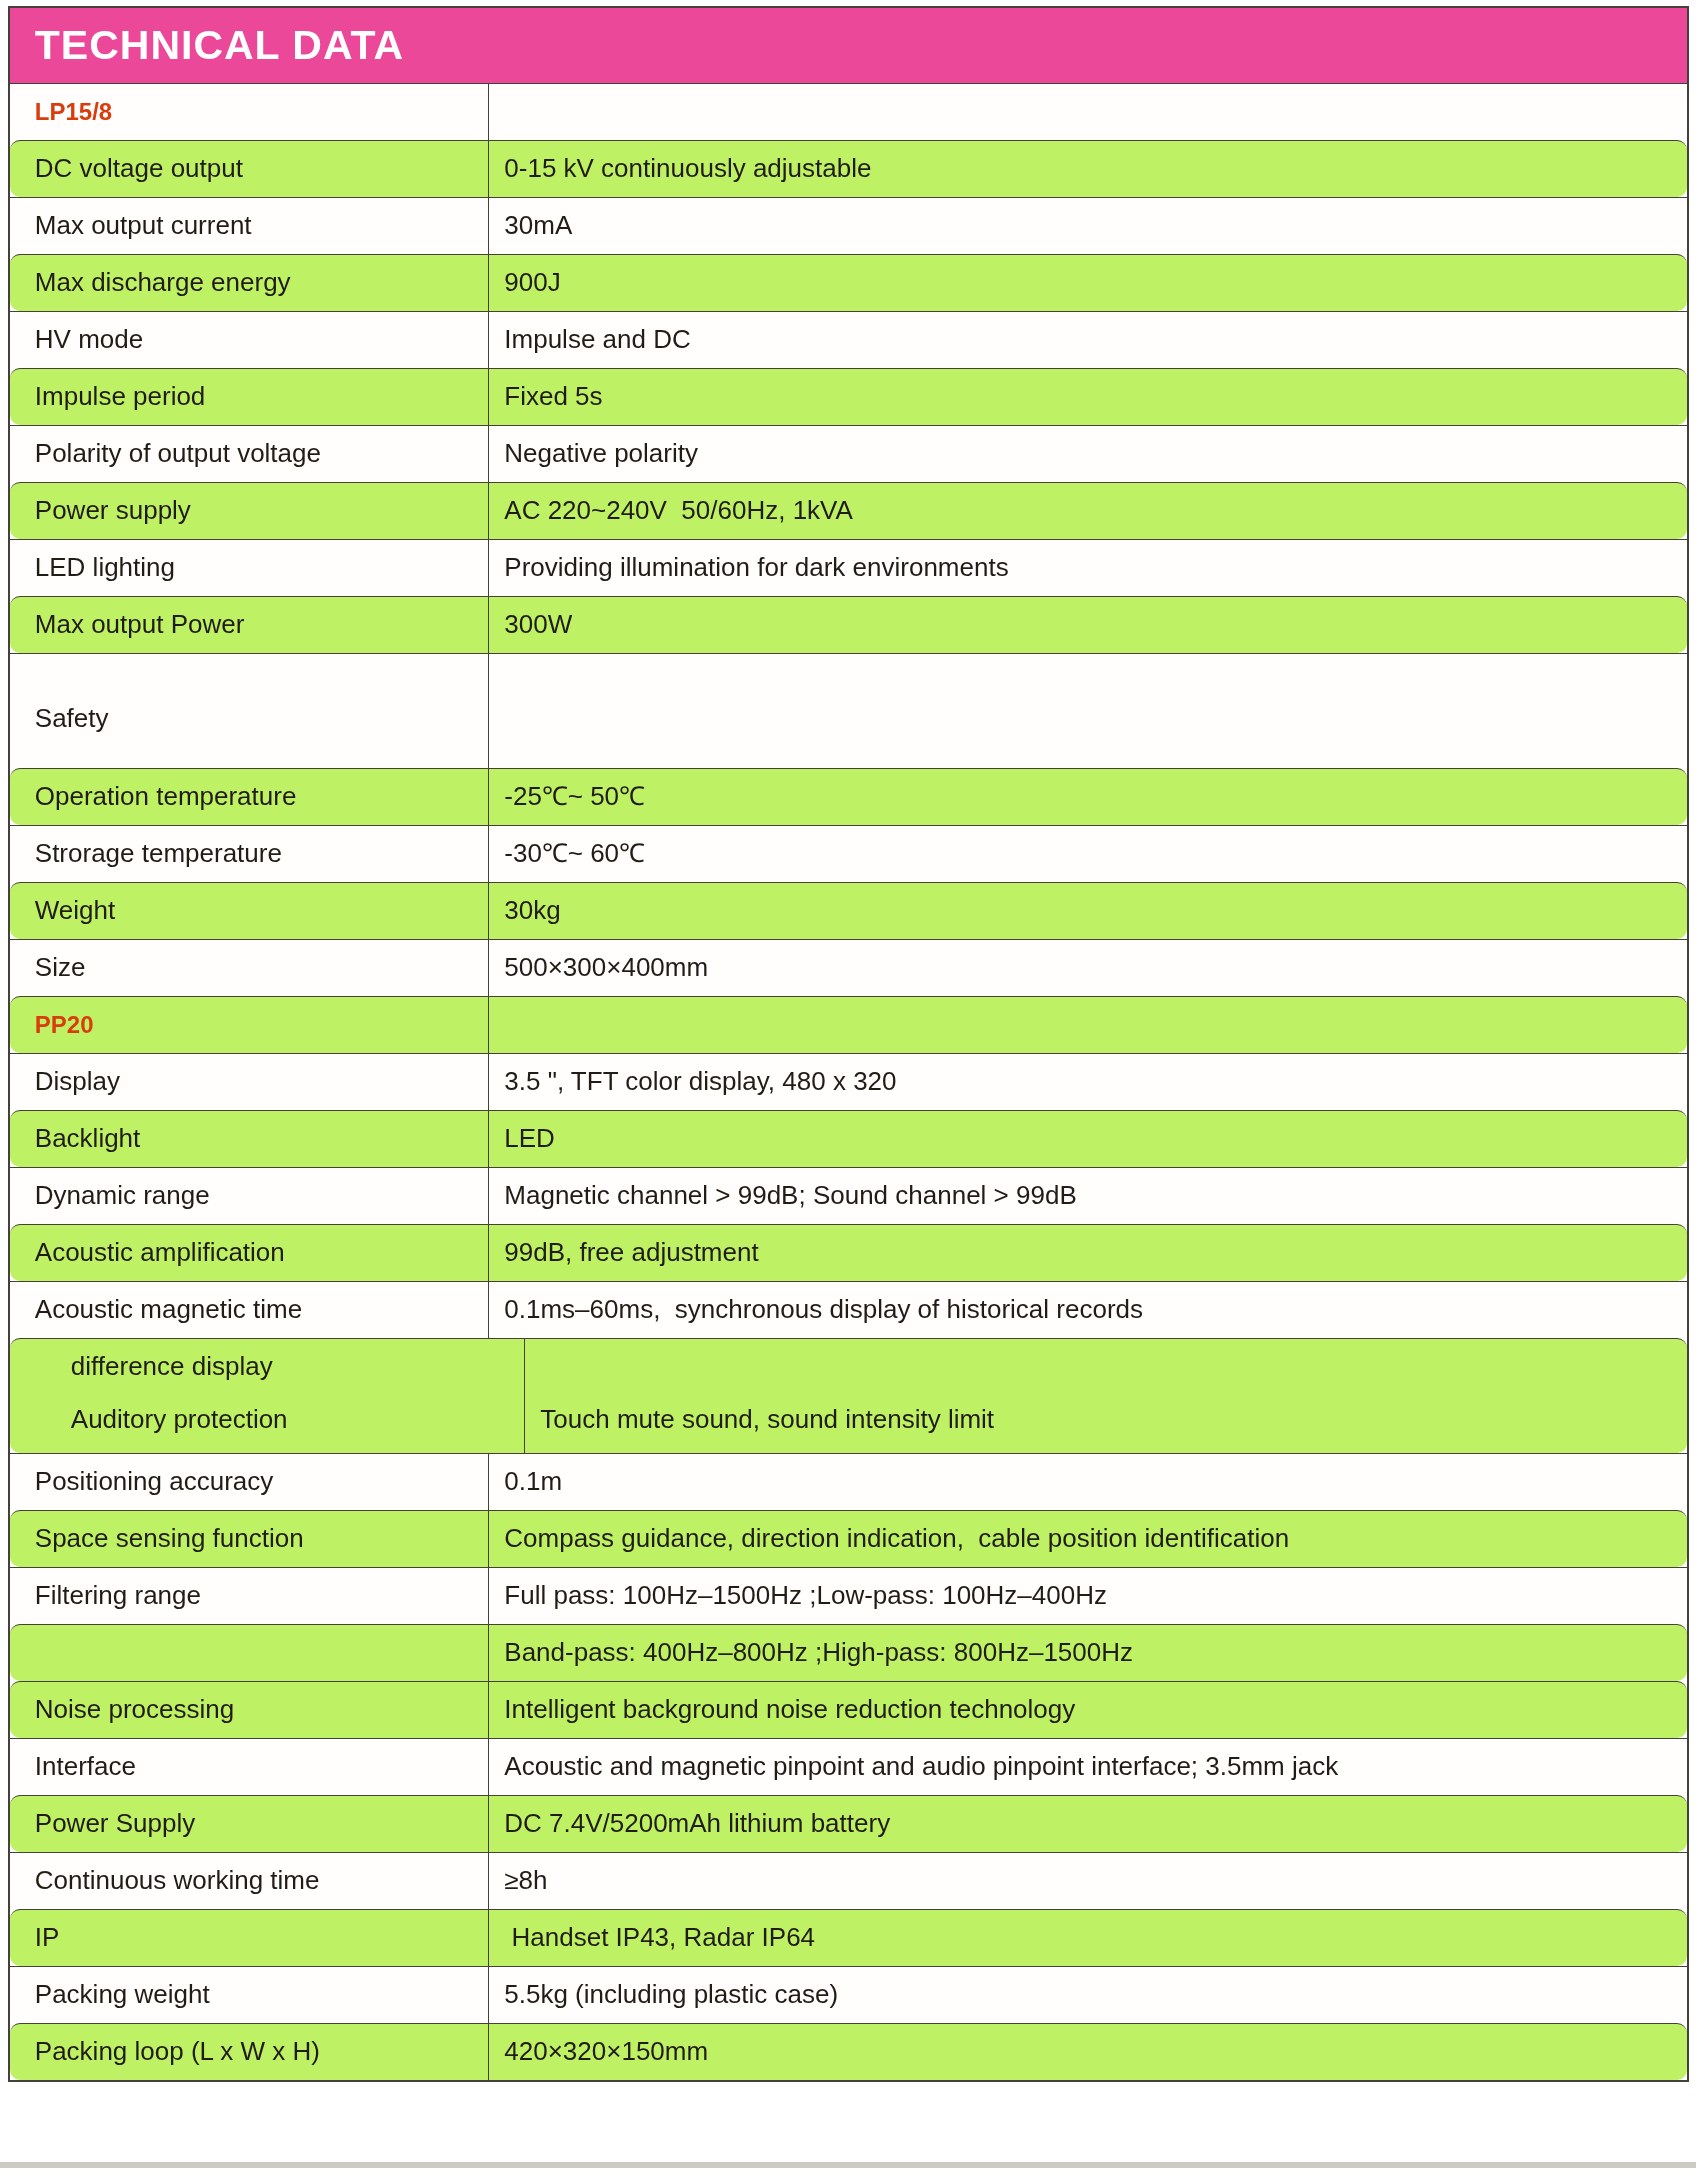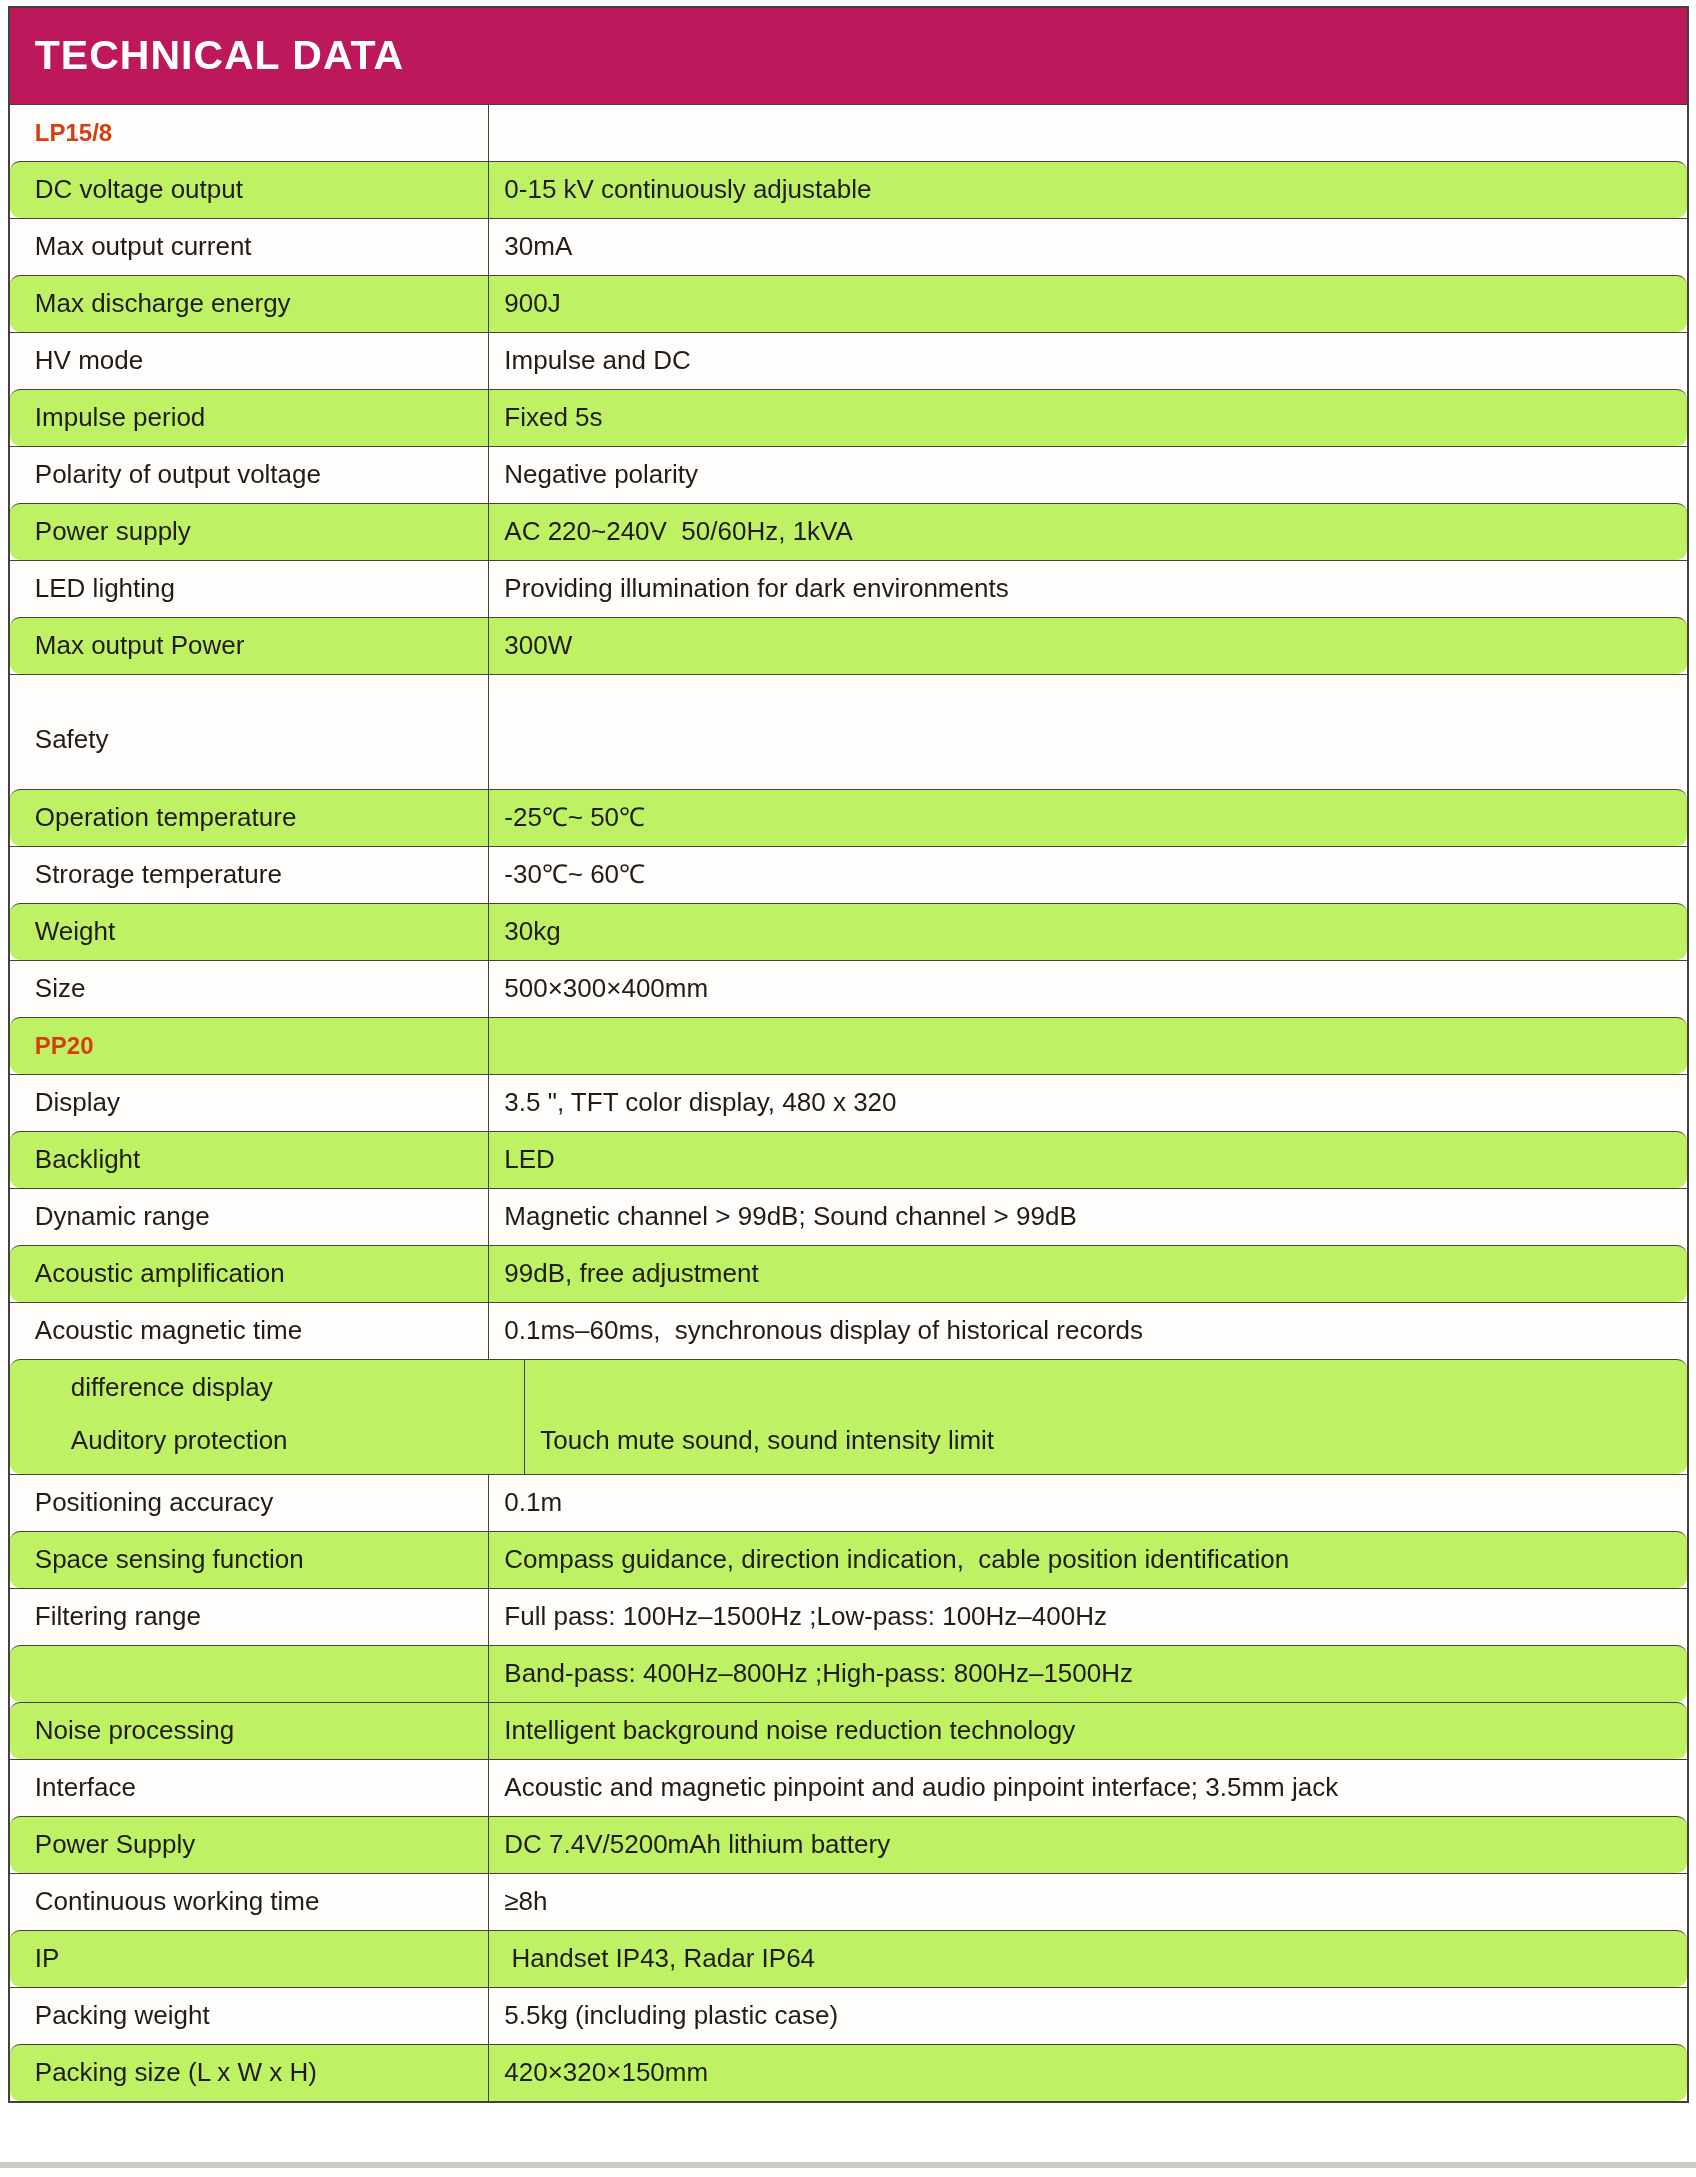--- a/index.html
+++ b/index.html
@@ -19,22 +19,22 @@
   .spec-table {
     position: absolute;
     left: 7.8px;
     top: 5.8px;
     width: 1681px;
     border: 2.9px solid #46403a;
     box-sizing: border-box;
     background: #ffffff;
   }
   .thead {
-    height: 96px;
-    background: #be185d;
+    height: 75px;
+    background: #ec4899;
     display: flex;
     align-items: center;
     padding-left: 25px;
   }
   .thead .title {
     color: #ffffff;
     font-size: 41px;
     font-weight: bold;
     letter-spacing: 1px;
   }
@@ -354,21 +354,21 @@
         <div class="row bg-white">
           <div class="cell label">
             <div class="line">Packing weight</div>
           </div>
           <div class="cell value">
             <div class="line">5.5kg (including plastic case)</div>
           </div>
         </div>
         <div class="row bg-peach">
           <div class="cell label">
-            <div class="line">Packing size (L x W x H)</div>
+            <div class="line">Packing loop (L x W x H)</div>
           </div>
           <div class="cell value">
             <div class="line">420×320×150mm</div>
           </div>
         </div>
       </div>
   </div>
   <div class="footer-rule"></div>
 </div>
 

